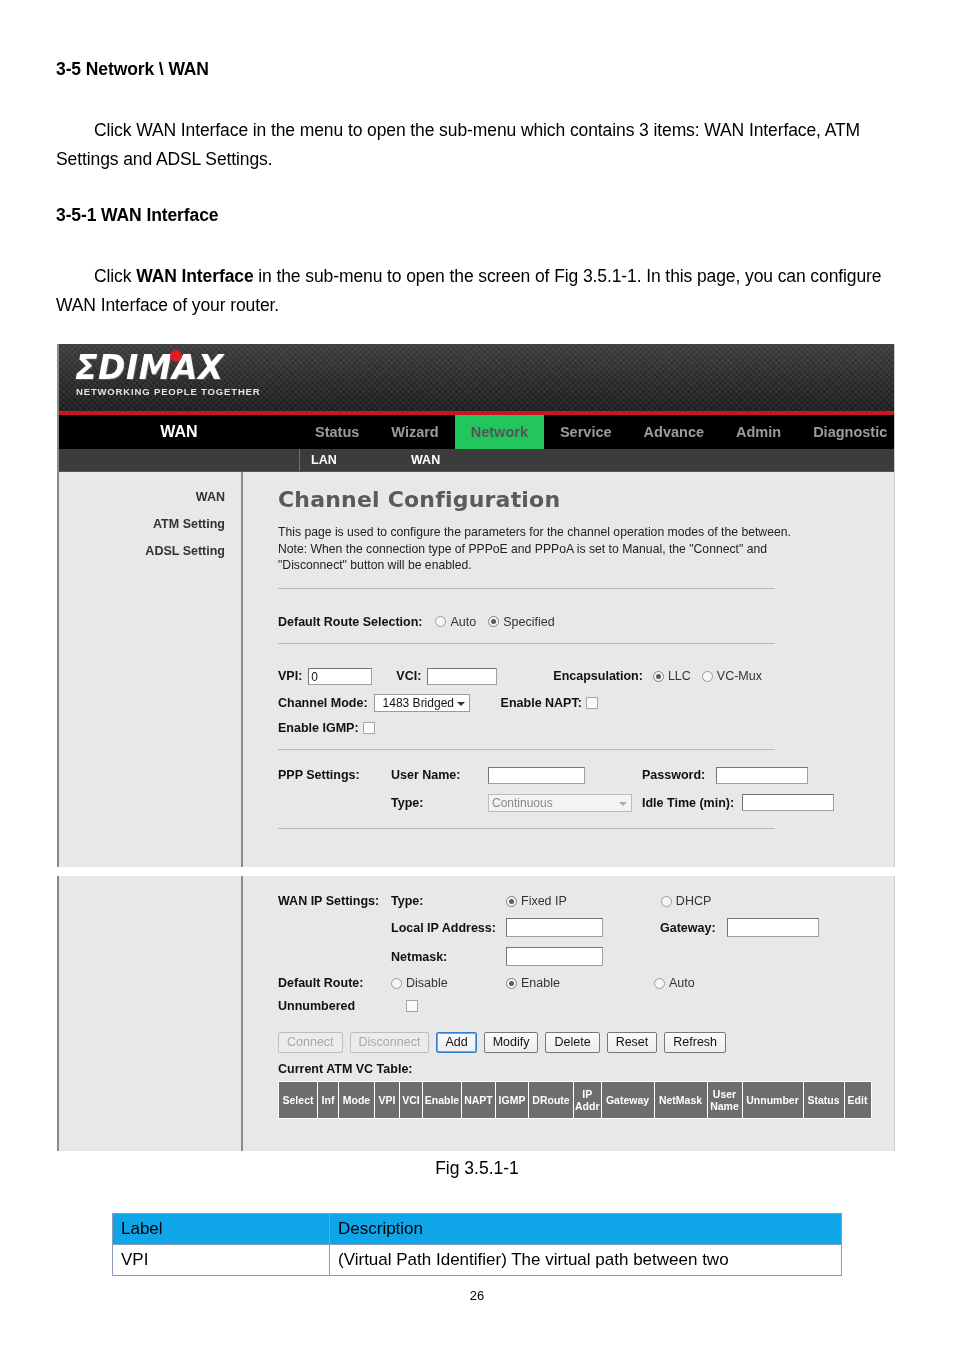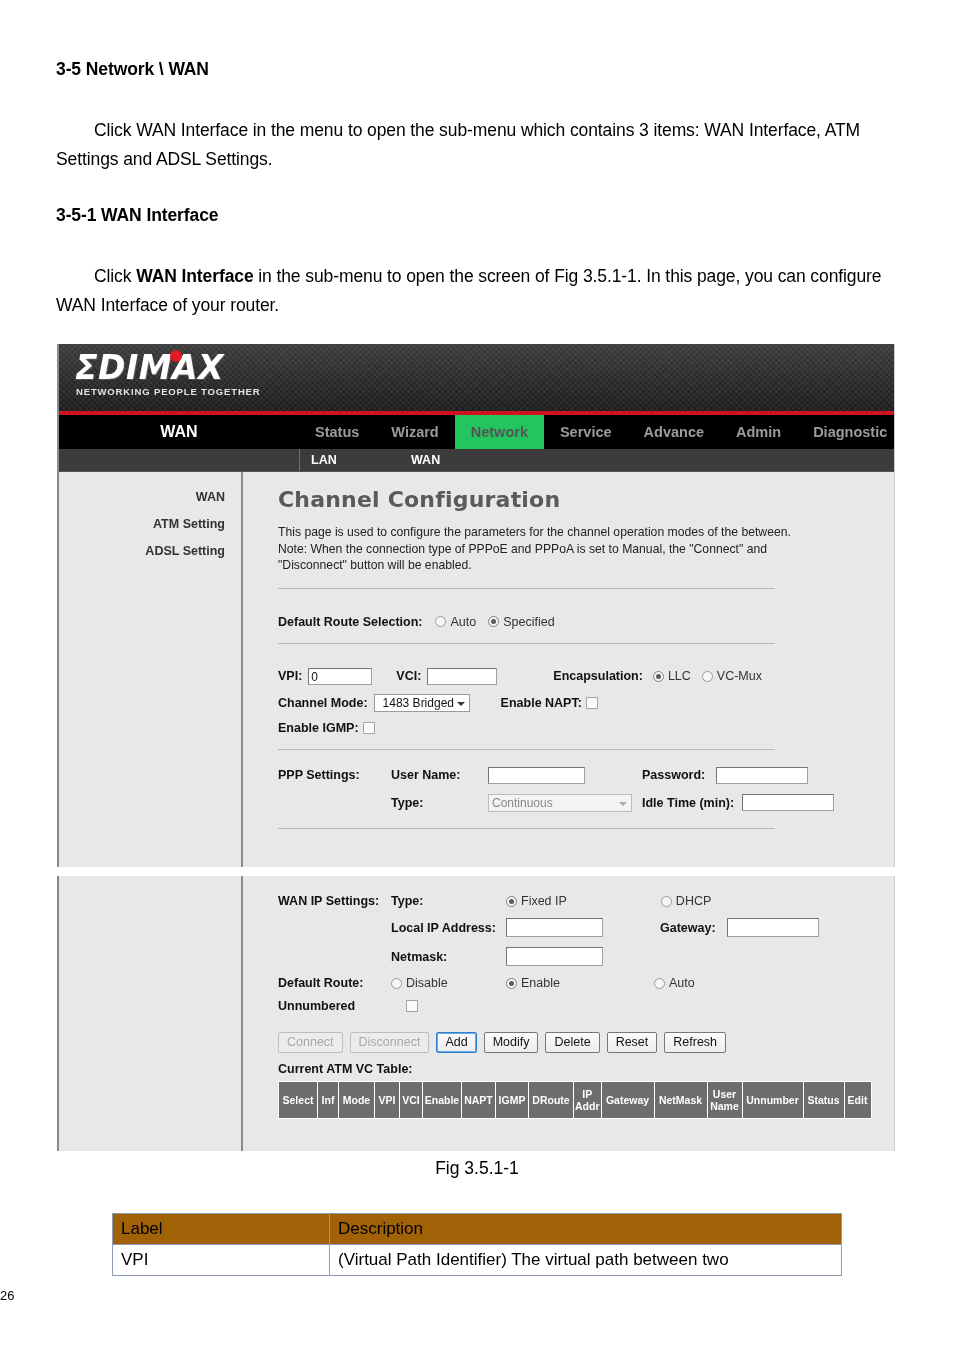--- a/index.html
+++ b/index.html
@@ -49,21 +49,21 @@
     width: 954px;
     text-align: center;
     font-size: 17.5px;
     color: #000;
   }
 
   .page-num {
     position: absolute;
     left: 0;
     width: 954px;
-    text-align: left;
+    text-align: center;
     font-size: 13px;
     color: #000;
   }
 
   
   .lbl-table {
     position: absolute;
     left: 112px;
     top: 1213px;
     width: 730px;
@@ -71,21 +71,21 @@
     font-size: 17px;
   }
   .lbl-table td {
     border: 1px solid #8d9db5;
     padding: 2px 6px 3px 8px;
     color: #000;
     line-height: 25px;
     height: 25px;
     vertical-align: middle;
   }
-  .lbl-table tr.head td { background: #a16207; }
+  .lbl-table tr.head td { background: #0ea5e9; }
   .lbl-table td.c1 { width: 202px; }
 
   
   .shot {
     position: absolute;
     left: 57px;
     top: 344px;
     width: 838px;
   }
   .shot-part {

